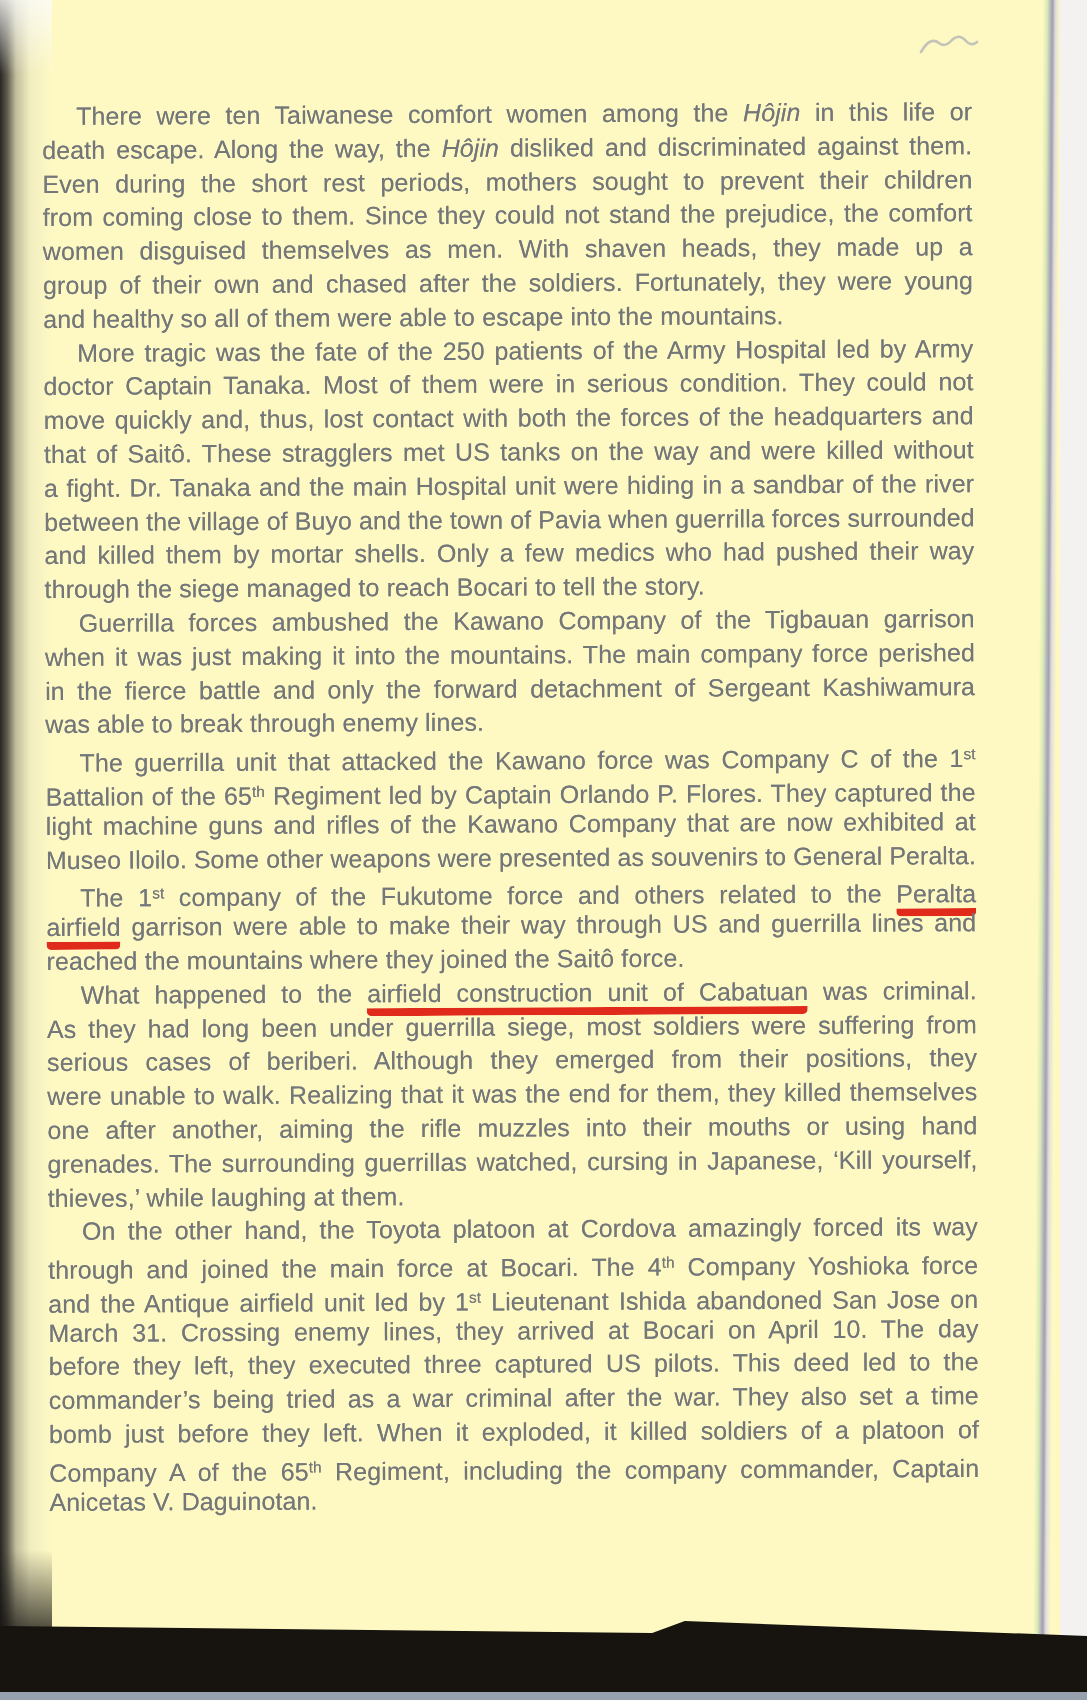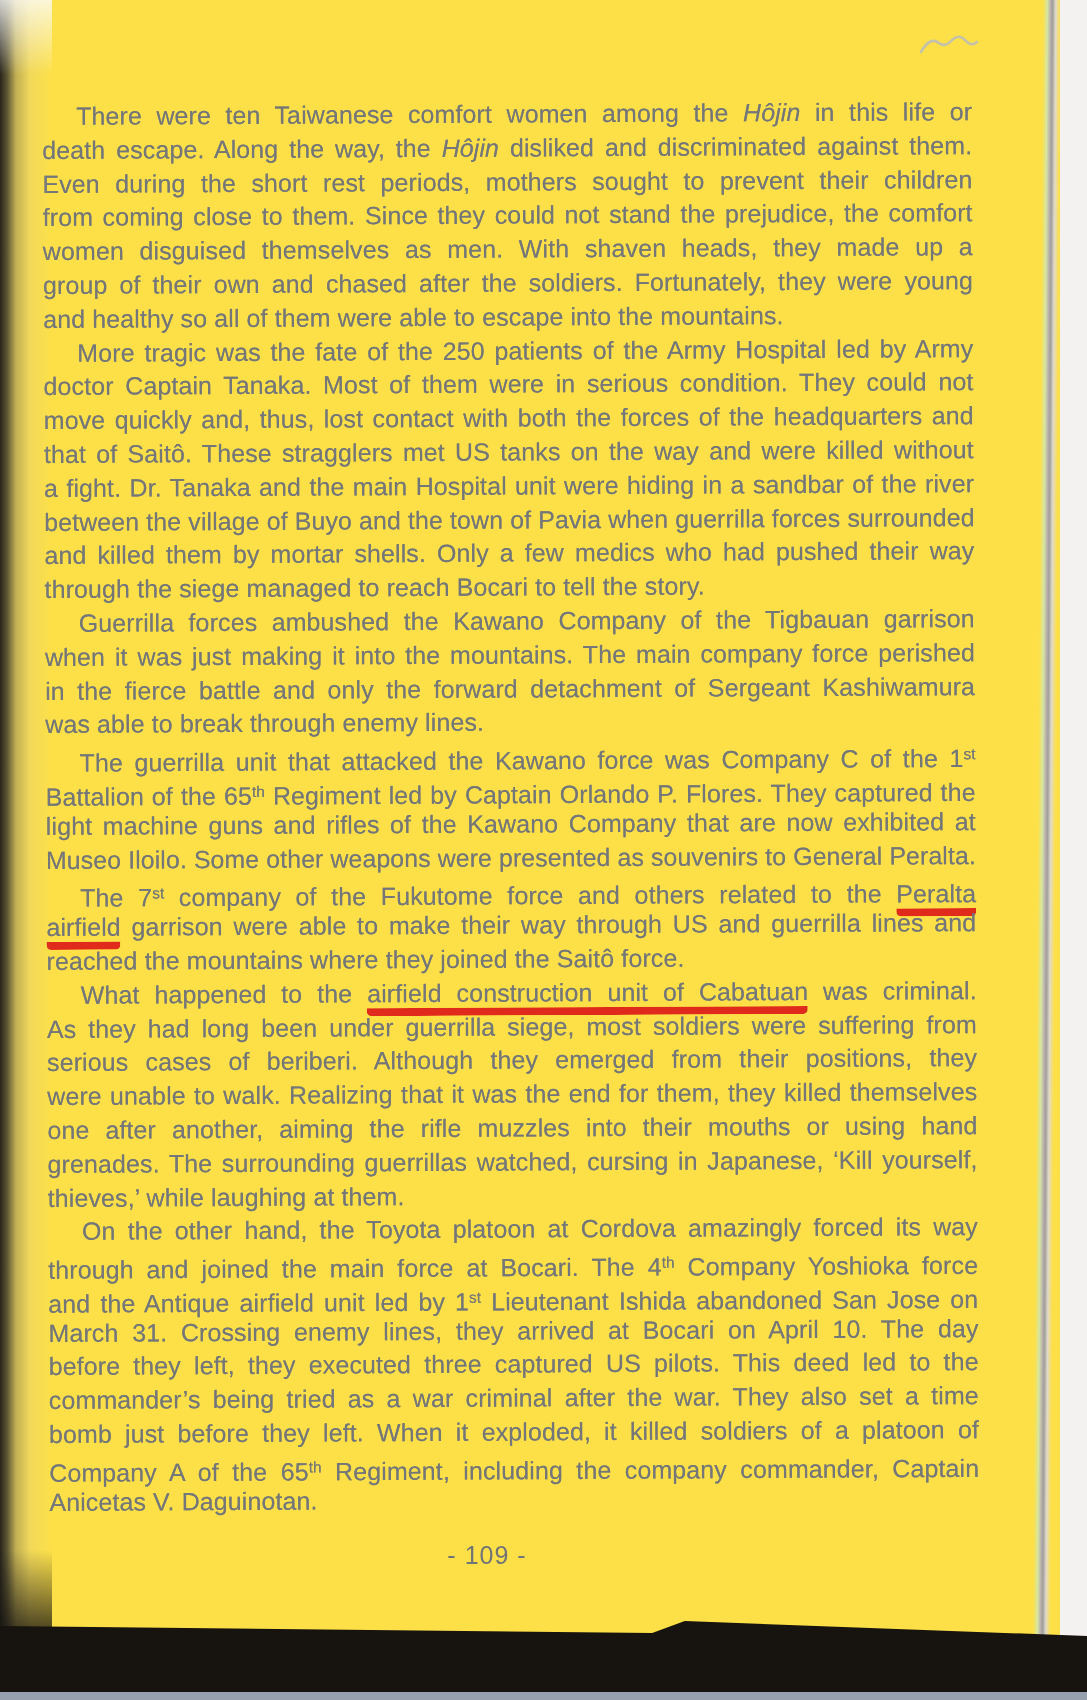--- a/index.html
+++ b/index.html
@@ -1,18 +1,18 @@
 <!DOCTYPE html>
 <html><head>
 <meta charset="utf-8">
 <style>
   html,body { margin:0; padding:0; background:#ffffff; }
   .scan {
     position:relative; width:1087px; height:1700px; overflow:hidden;
-    background:#fde047;
+    background:#fef9c3;
     font-family:"Liberation Sans","DejaVu Sans",sans-serif;
   }
   
   .textblock {
     position:absolute; left:42px; top:100px; width:930px;
     color:#74777a; font-size:25px; line-height:33.8px; letter-spacing:0.1px;
     transform:rotate(-0.3deg); transform-origin:left top;
     text-shadow:0 0 0.6px rgba(110,113,115,.75);
   }
   .line { text-align:justify; text-align-last:justify; height:33.8px; overflow:visible; }
@@ -93,21 +93,21 @@
         <div class="line" style="white-space: normal;"><span>in the fierce battle and only the forward detachment of Sergeant Kashiwamura</span></div>
         <div class="line para-last" style="white-space: normal;"><span>was able to break through enemy lines.</span></div>
       </div>
       <div>
         <div class="line para-first" style="white-space: normal;"><span>The guerrilla unit that attacked the Kawano force was Company C of the 1</span><span class="seg-sup">st</span></div>
         <div class="line" style="white-space: normal;"><span>Battalion of the 65</span><span class="seg-sup">th</span><span> Regiment led by Captain Orlando P. Flores. They captured the</span></div>
         <div class="line" style="white-space: normal;"><span>light machine guns and rifles of the Kawano Company that are now exhibited at</span></div>
         <div class="line para-last" style="white-space: nowrap; transform: scaleX(0.994652); transform-origin: left center;"><span>Museo Iloilo. Some other weapons were presented as souvenirs to General Peralta.</span></div>
       </div>
       <div>
-        <div class="line para-first" style="white-space: normal;"><span>The 7</span><span class="seg-sup">st</span><span> company of the Fukutome force and others related to the </span><span class="seg-redline" style="border-bottom-color: rgb(224, 42, 28);">Peralta</span></div>
+        <div class="line para-first" style="white-space: normal;"><span>The 1</span><span class="seg-sup">st</span><span> company of the Fukutome force and others related to the </span><span class="seg-redline" style="border-bottom-color: rgb(224, 42, 28);">Peralta</span></div>
         <div class="line" style="white-space: normal;"><span class="seg-redline" style="border-bottom-color: rgb(224, 42, 28);">airfield</span><span> garrison were able to make their way through US and guerrilla lines and</span></div>
         <div class="line para-last" style="white-space: normal;"><span>reached the mountains where they joined the Saitô force.</span></div>
       </div>
       <div>
         <div class="line para-first" style="white-space: normal;"><span>What happened to the </span><span class="seg-redline" style="border-bottom-color: rgb(224, 42, 28);">airfield construction unit of Cabatuan</span><span> was criminal.</span></div>
         <div class="line" style="white-space: normal;"><span>As they had long been under guerrilla siege, most soldiers were suffering from</span></div>
         <div class="line" style="white-space: normal;"><span>serious cases of beriberi. Although they emerged from their positions, they</span></div>
         <div class="line" style="white-space: normal;"><span>were unable to walk. Realizing that it was the end for them, they killed themselves</span></div>
         <div class="line" style="white-space: normal;"><span>one after another, aiming the rifle muzzles into their mouths or using hand</span></div>
         <div class="line" style="white-space: normal;"><span>grenades. The surrounding guerrillas watched, cursing in Japanese, ‘Kill yourself,</span></div>
@@ -119,21 +119,20 @@
         <div class="line" style="white-space: normal;"><span>and the Antique airfield unit led by 1</span><span class="seg-sup">st</span><span> Lieutenant Ishida abandoned San Jose on</span></div>
         <div class="line" style="white-space: normal;"><span>March 31. Crossing enemy lines, they arrived at Bocari on April 10. The day</span></div>
         <div class="line" style="white-space: normal;"><span>before they left, they executed three captured US pilots. This deed led to the</span></div>
         <div class="line" style="white-space: normal;"><span>commander’s being tried as a war criminal after the war. They also set a time</span></div>
         <div class="line" style="white-space: normal;"><span>bomb just before they left. When it exploded, it killed soldiers of a platoon of</span></div>
         <div class="line" style="white-space: normal;"><span>Company A of the 65</span><span class="seg-sup">th</span><span> Regiment, including the company commander, Captain</span></div>
         <div class="line para-last" style="white-space: normal;"><span>Anicetas V. Daguinotan.</span></div>
       </div>
     </div>
 
-  <div class="pagenum">- 109 -</div>
 
   <svg class="pencil-mark" width="62" height="34" viewBox="0 0 62 34">
     <path d="M3 24 Q12 8 21 15 Q27 20 34 12 Q41 5 48 13 Q53 19 59 14" fill="none" stroke="#bdbdb7" stroke-width="2.6" stroke-linecap="round" opacity="0.9"></path>
   </svg>
 
   <div class="left-shadow"></div>
   <div class="right-outer"></div>
   <div class="right-edge"></div>
   <div class="bottom-band"></div>
   <div class="bottom-strip"></div>

